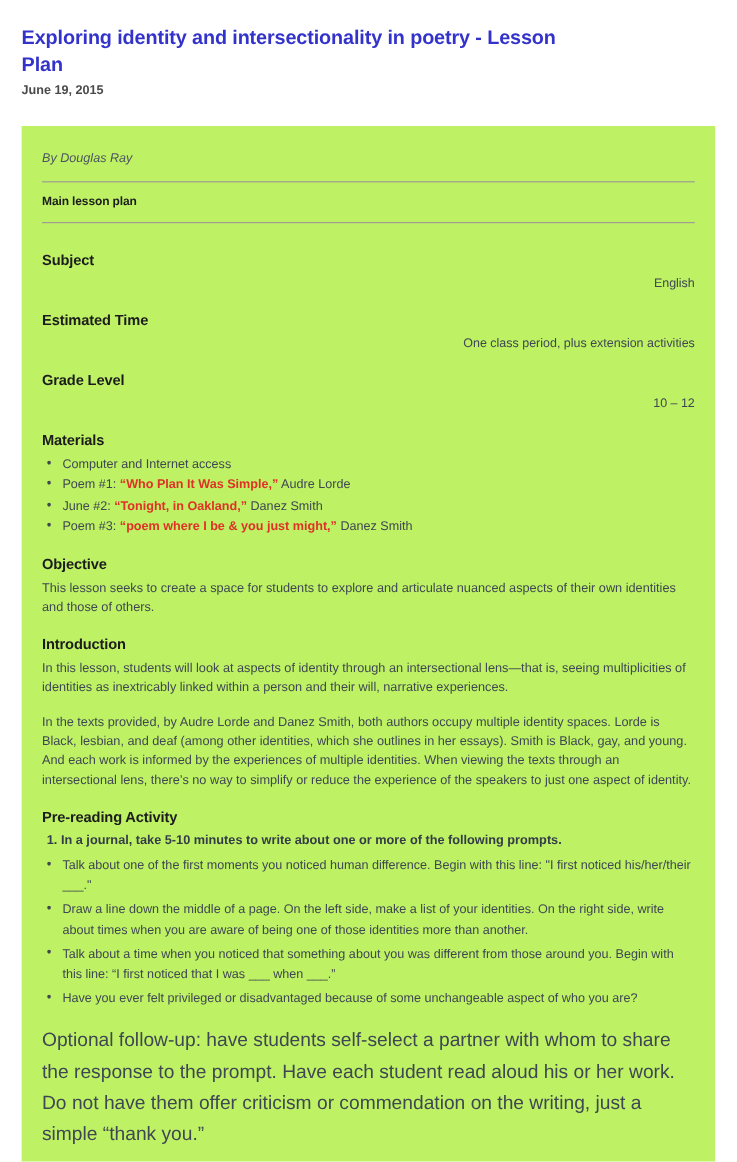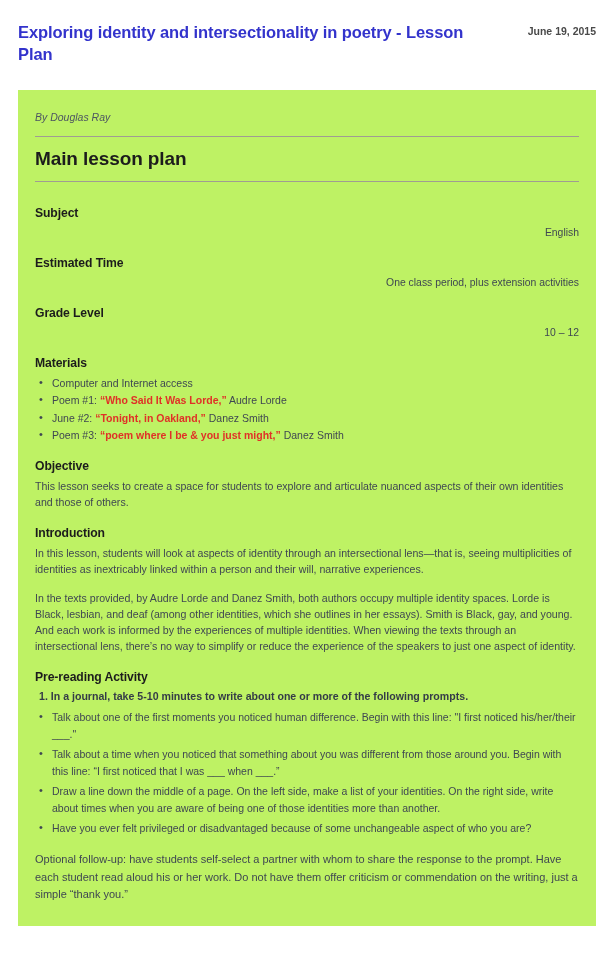--- a/index.html
+++ b/index.html
@@ -22,20 +22,21 @@
     min-height: 968px;
     background: #ffffff;
   }
 
   
   .header {
     display: flex;
     align-items: flex-start;
     justify-content: space-between;
     padding: 22px 18px 0 18px;
+    flex-direction: column;
   }
   .doc-title {
     font-size: 16.5px;
     font-weight: bold;
     line-height: 1.33;
     color: #3333cc;
     max-width: 470px;
     letter-spacing: -0.1px;
     margin: 0;
   }
@@ -62,21 +63,21 @@
   }
 
   hr.rule {
     border: 0;
     border-top: 1px solid #a09c92;
     margin: 0;
     height: 0;
   }
 
   .section-title {
-    font-size: 19px;
+    font-size: 10px;
     font-weight: bold;
     color: #1c1c1c;
     margin: 11px 0 11px 0;
     letter-spacing: -0.1px;
   }
 
   .heading {
     font-size: 12.2px;
     font-weight: bold;
     color: #1c1c1c;
@@ -136,21 +137,21 @@
   .numbered {
     font-size: 10.6px;
     font-weight: bold;
     color: #343c47;
     margin: 4px 0 4px 0;
     padding-left: 4px;
     line-height: 1.5;
   }
 
   .follow-up {
-    font-size: 11px;
+    font-size: 16px;
     color: #3f4752;
     line-height: 1.62;
     margin: 14px 0 0 0;
     max-width: 553px;
   }
 </style>
 </head>
 <body>
 
 <div class="page">
@@ -178,41 +179,41 @@
 
     <div class="heading">Grade Level</div>
     <div class="value">10 – 12</div>
 
     <div class="heading">Materials</div>
     <ul class="bullets">
       <li>
         <span>Computer and Internet access</span><span class="poem-title"></span><span></span>
       </li>
       <li>
-        <span>Poem #1: </span><span class="poem-title">“Who Said It Was Lorde,”</span><span> Audre Lorde</span>
+        <span>Poem #1: </span><span class="poem-title">“Who Plan It Was Simple,”</span><span> Audre Lorde</span>
       </li>
       <li>
         <span>June #2: </span><span class="poem-title">“Tonight, in Oakland,”</span><span> Danez Smith</span>
       </li>
       <li>
         <span>Poem #3: </span><span class="poem-title">“poem where I be &amp; you just might,”</span><span> Danez Smith</span>
       </li>
     </ul>
 
     <div class="heading">Objective</div>
     <p class="para">This lesson seeks to create a space for students to explore and articulate nuanced aspects of their own identities and those of others.</p>
 
     <div class="heading">Introduction</div>
     <p class="para">In this lesson, students will look at aspects of identity through an intersectional lens—that is, seeing multiplicities of identities as inextricably linked within a person and their will, narrative experiences.</p>
     <p class="para">In the texts provided, by Audre Lorde and Danez Smith, both authors occupy multiple identity spaces. Lorde is Black, lesbian, and deaf (among other identities, which she outlines in her essays). Smith is Black, gay, and young. And each work is informed by the experiences of multiple identities. When viewing the texts through an intersectional lens, there’s no way to simplify or reduce the experience of the speakers to just one aspect of identity.</p>
 
     <div class="heading">Pre-reading Activity</div>
     <div class="numbered">1. In a journal, take 5-10 minutes to write about one or more of the following prompts.</div>
     <ul class="bullets prompts">
       <li>Talk about one of the first moments you noticed human difference. Begin with this line: "I first noticed his/her/their ___."</li>
+      <li>Draw a line down the middle of a page. On the left side, make a list of your identities. On the right side, write about times when you are aware of being one of those identities more than another.</li>
       <li>Talk about a time when you noticed that something about you was different from those around you. Begin with this line: “I first noticed that I was ___ when ___.”</li>
-      <li>Draw a line down the middle of a page. On the left side, make a list of your identities. On the right side, write about times when you are aware of being one of those identities more than another.</li>
       <li>Have you ever felt privileged or disadvantaged because of some unchangeable aspect of who you are?</li>
     </ul>
     <p class="follow-up">Optional follow-up: have students self-select a partner with whom to share the response to the prompt. Have each student read aloud his or her work. Do not have them offer criticism or commendation on the writing, just a simple “thank you.”</p>
 
   </div>
 </div>
 
 </body></html>

